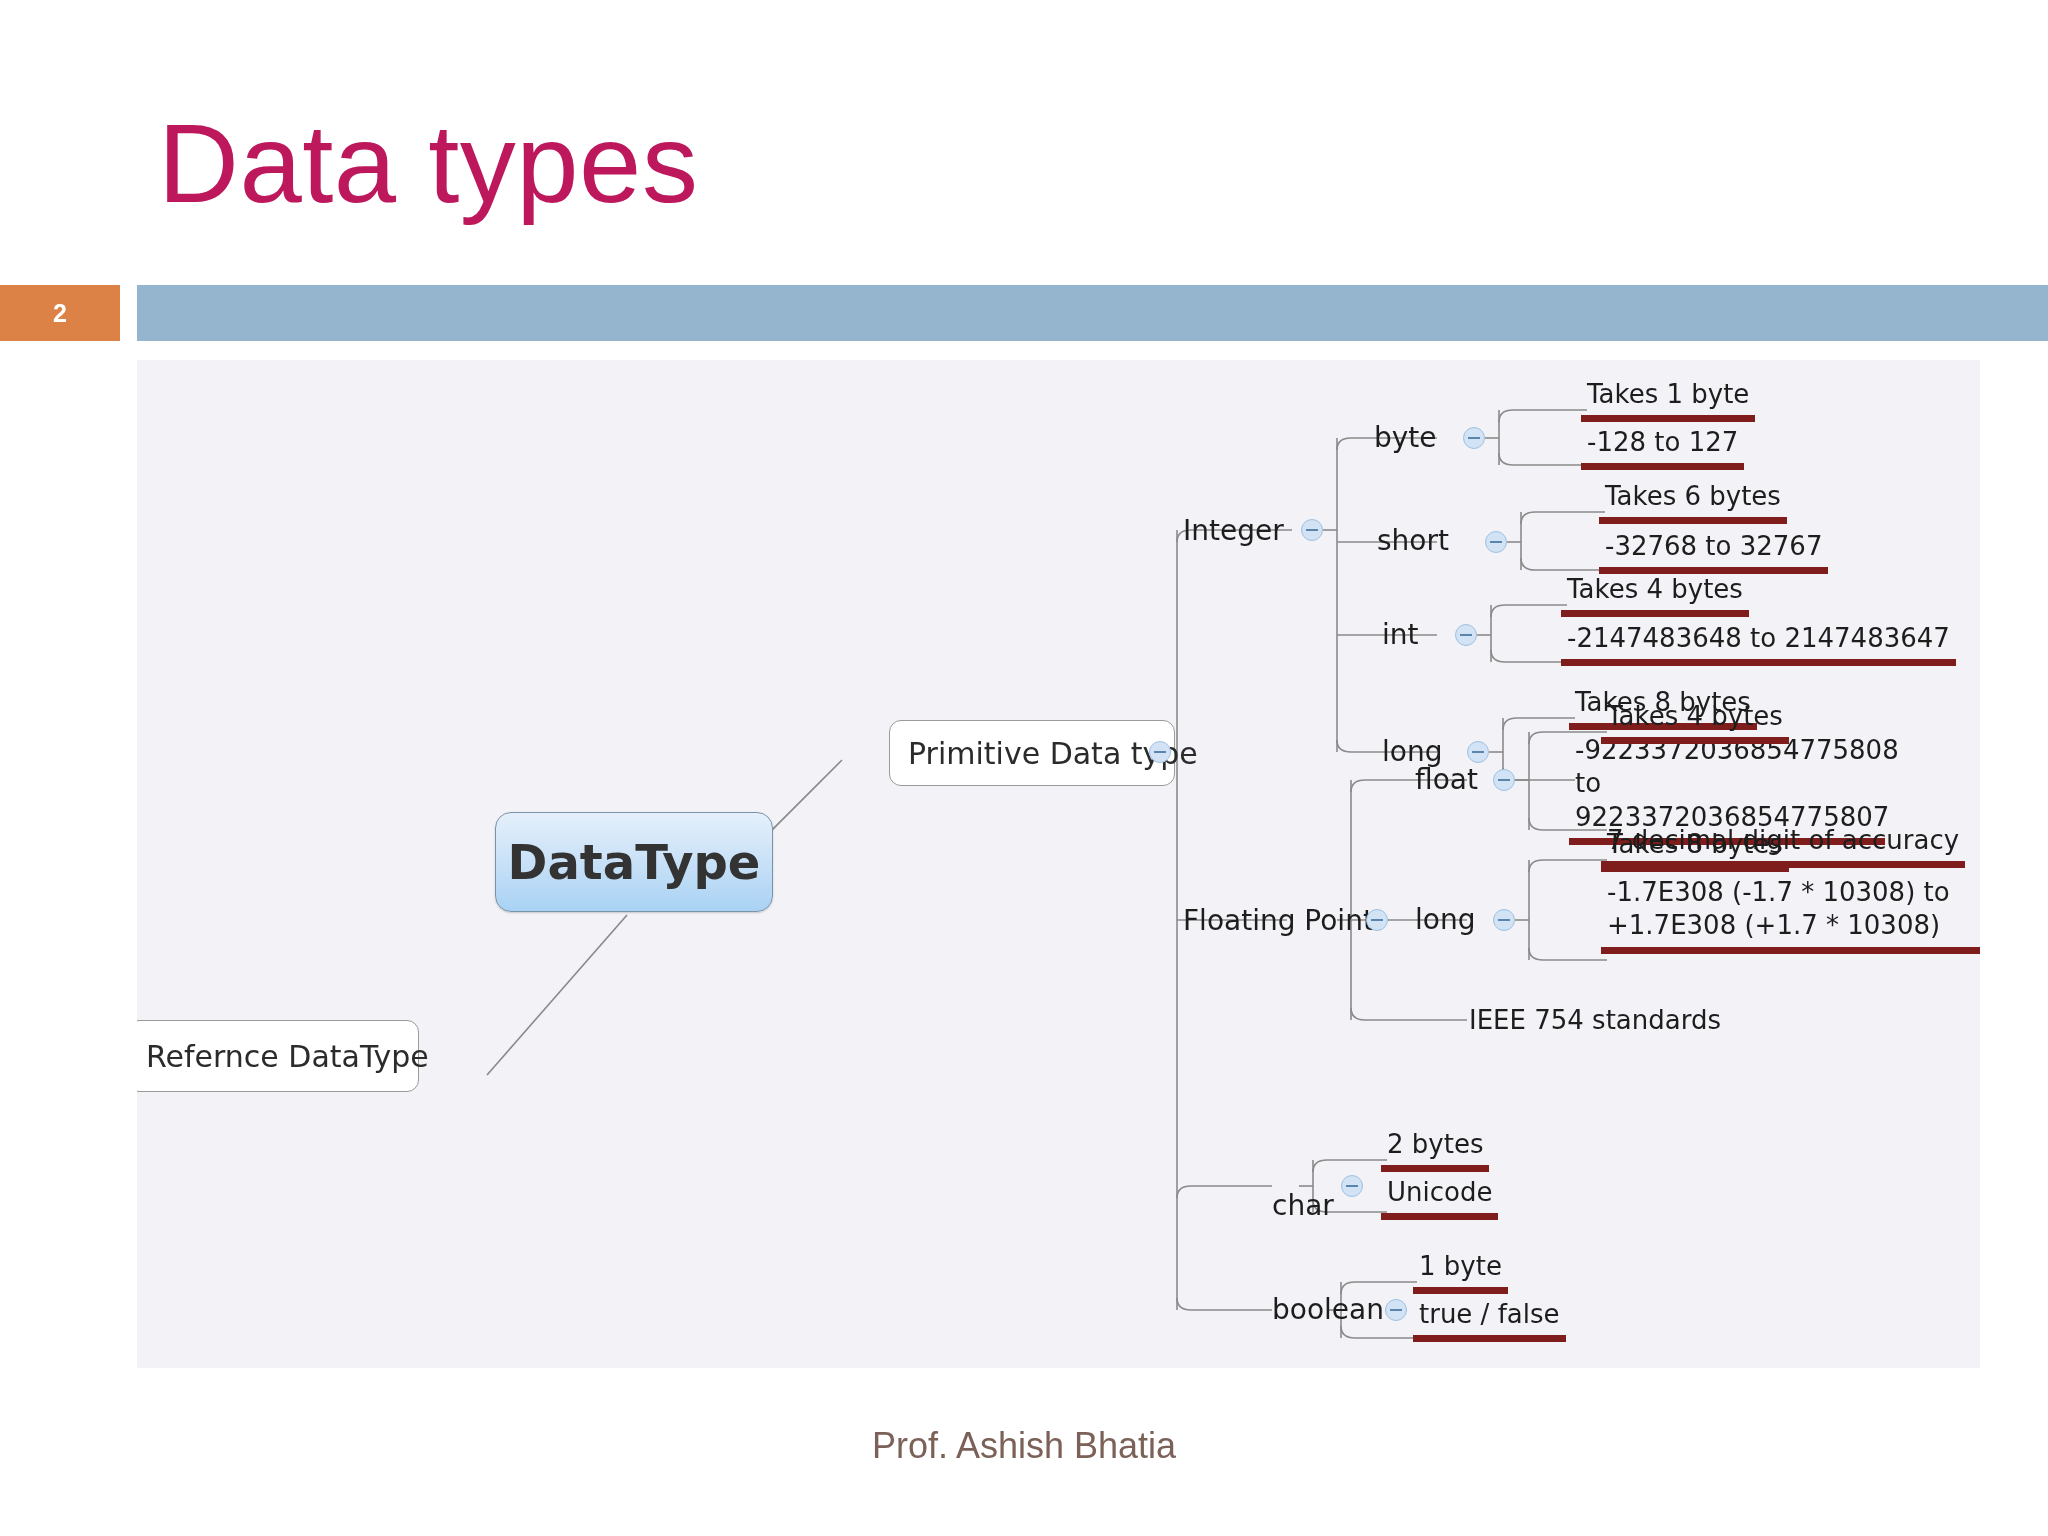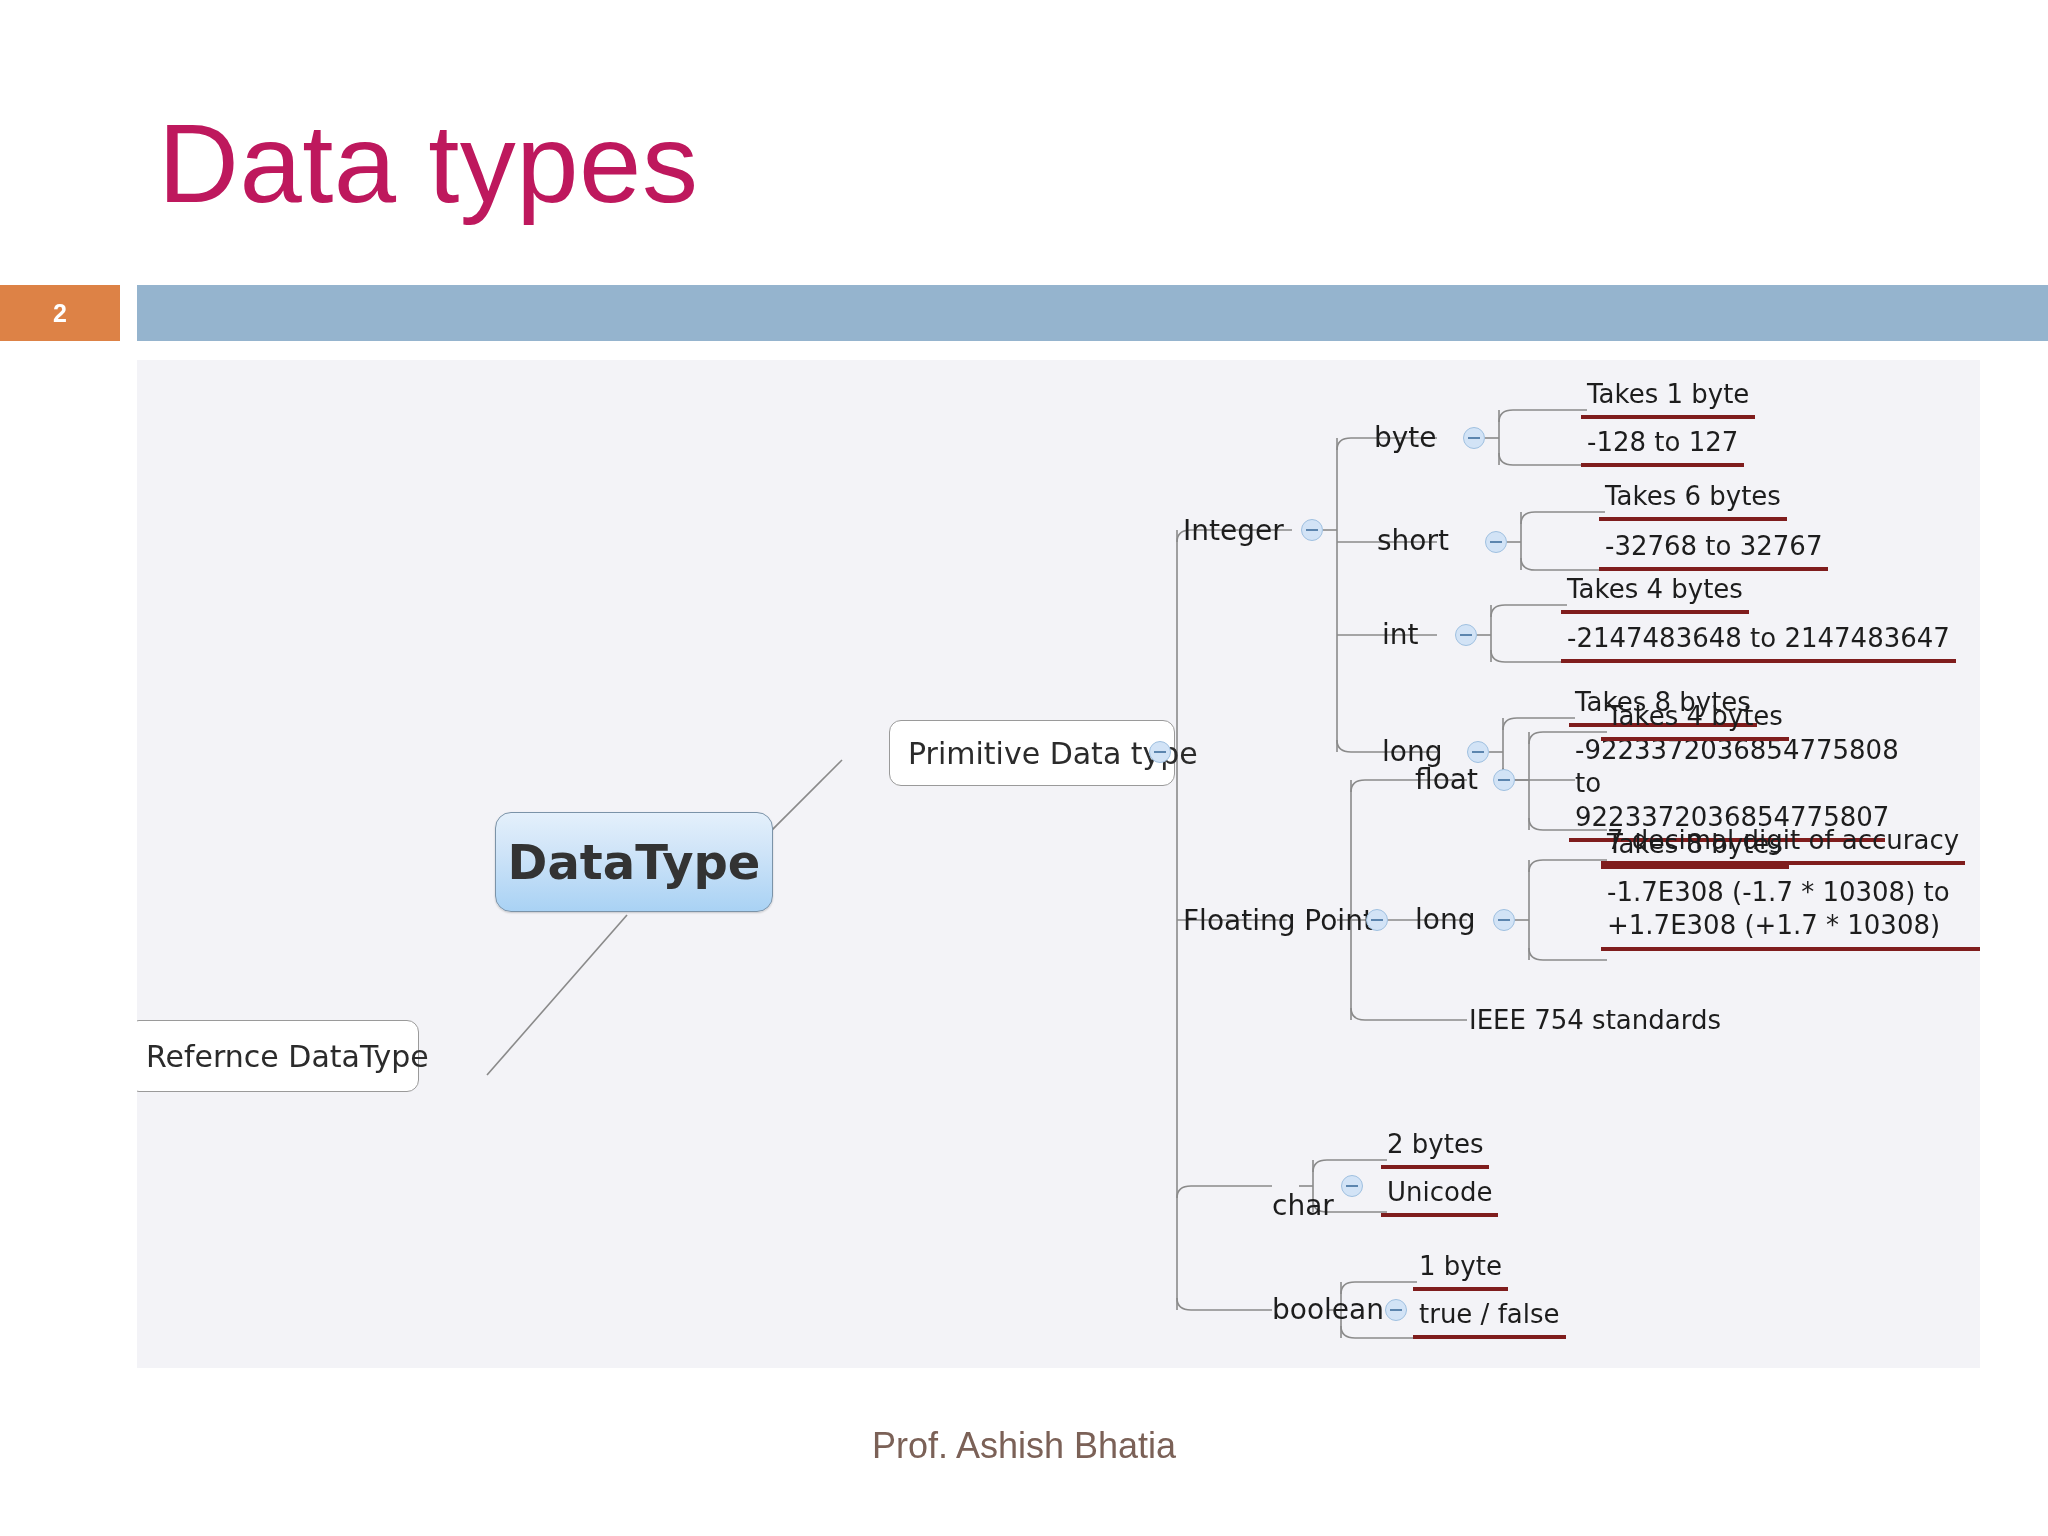--- a/index.html
+++ b/index.html
@@ -116,21 +116,21 @@
   
   .node-leaf {
     display: flex;
     align-items: flex-start;
     color: #1D1D1D;
     font-size: 26px;
     line-height: 1.28;
     padding: 2px 6px 4px 6px;
   }
   .node-leaf.ruled {
-    border-bottom: 4px solid #7f1d1d;
+    border-bottom: 7px solid #7f1d1d;
   }
 
   
   .collapse-icon {
     position: absolute;
     width: 22px; height: 22px;
     border-radius: 50%;
     background: #D2E3F6;
     border: 1px solid #9FC0E0;
     box-sizing: border-box;

